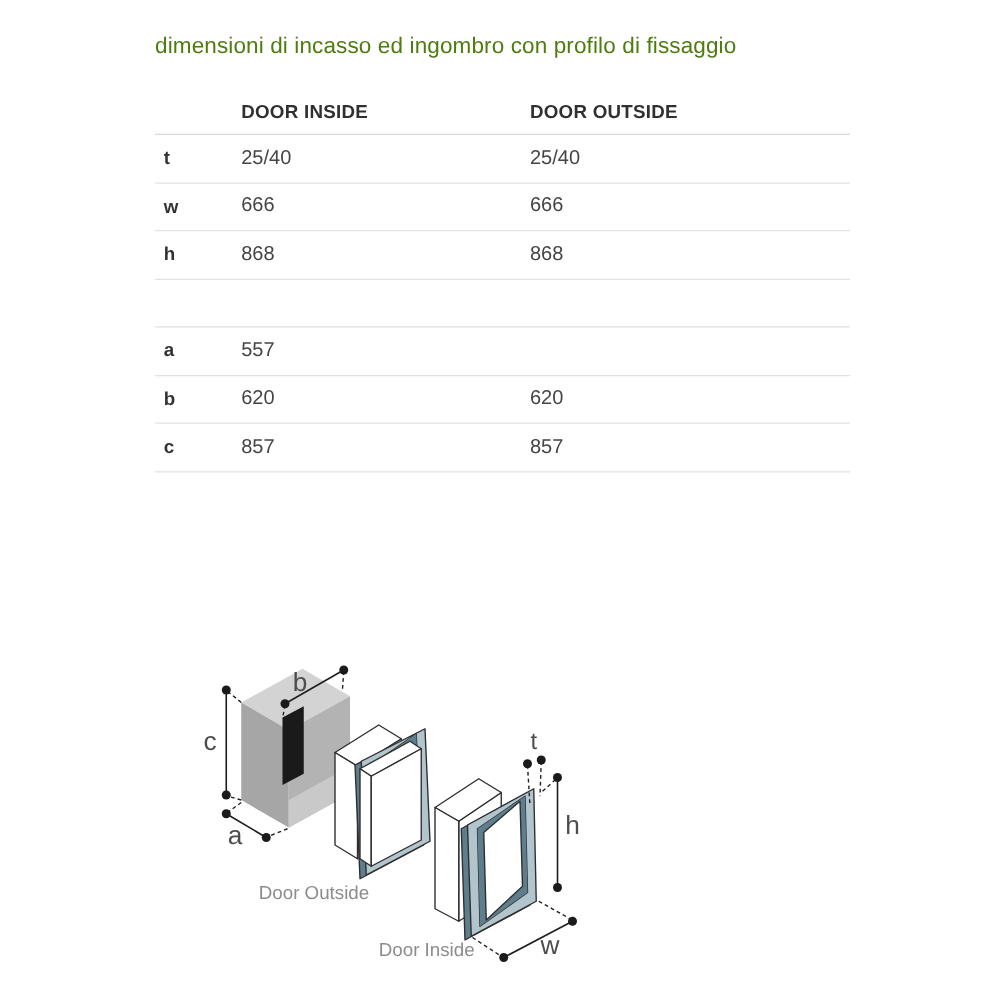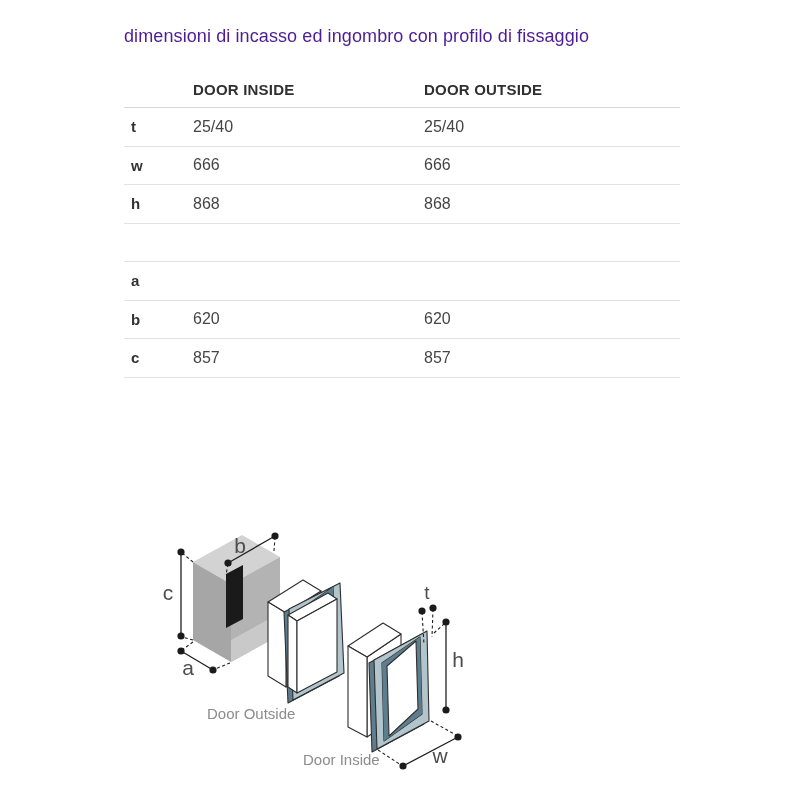--- a/index.html
+++ b/index.html
@@ -3,21 +3,21 @@
 <meta charset="utf-8">
 <style>
   * { margin: 0; padding: 0; box-sizing: border-box; }
   html, body { background: #ffffff; }
   body {
     width: 800px; height: 800px; position: relative; overflow: hidden;
     font-family: "Liberation Sans", "DejaVu Sans", sans-serif;
   }
   .page-title {
     position: absolute; left: 124px; top: 26px;
-    font-size: 18px; font-weight: 400; color: #4c1d95; letter-spacing: 0.1px;
+    font-size: 18px; font-weight: 400; color: #4d7c0f; letter-spacing: 0.1px;
   }
   .spec-table {
     position: absolute; left: 124px; top: 72px; width: 556px;
   }
   .t-row {
     display: flex; align-items: center; height: 38.5px;
     border-bottom: 1px solid #e2e2e2;
   }
   .t-row.header { height: 36px; border-bottom: 1px solid #d8d8d8; }
   .t-row.spacer { border-bottom: 1px solid #e2e2e2; }
@@ -61,20 +61,21 @@
   <div class="t-row">
     <div class="c-label">h</div>
     <div class="c-inside">868</div>
     <div class="c-outside">868</div>
   </div>
 
   <div class="t-row spacer"></div>
 
   <div class="t-row">
     <div class="c-label">a</div>
+    <div class="c-outside">557</div>
   </div>
   <div class="t-row">
     <div class="c-label">b</div>
     <div class="c-inside">620</div>
     <div class="c-outside">620</div>
   </div>
   <div class="t-row">
     <div class="c-label">c</div>
     <div class="c-inside">857</div>
     <div class="c-outside">857</div>

